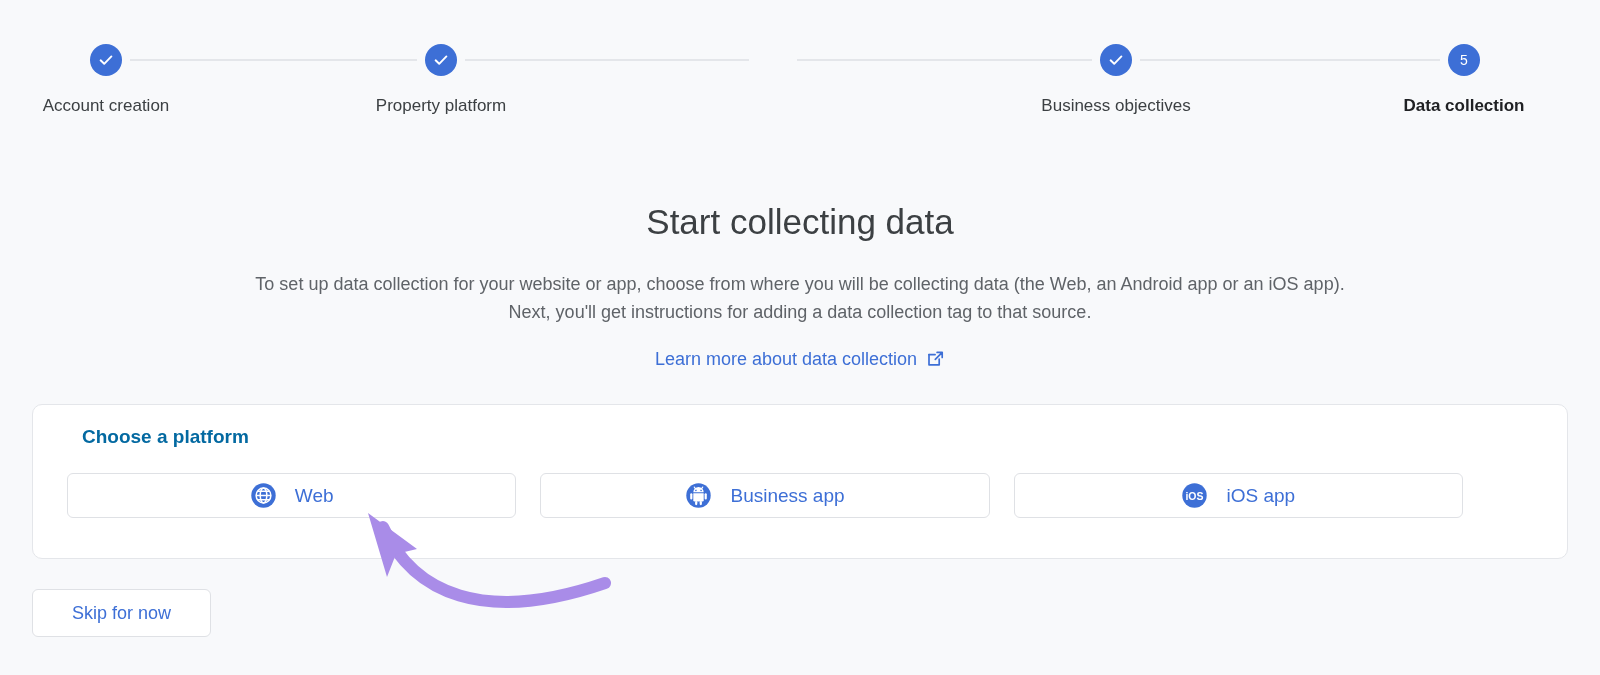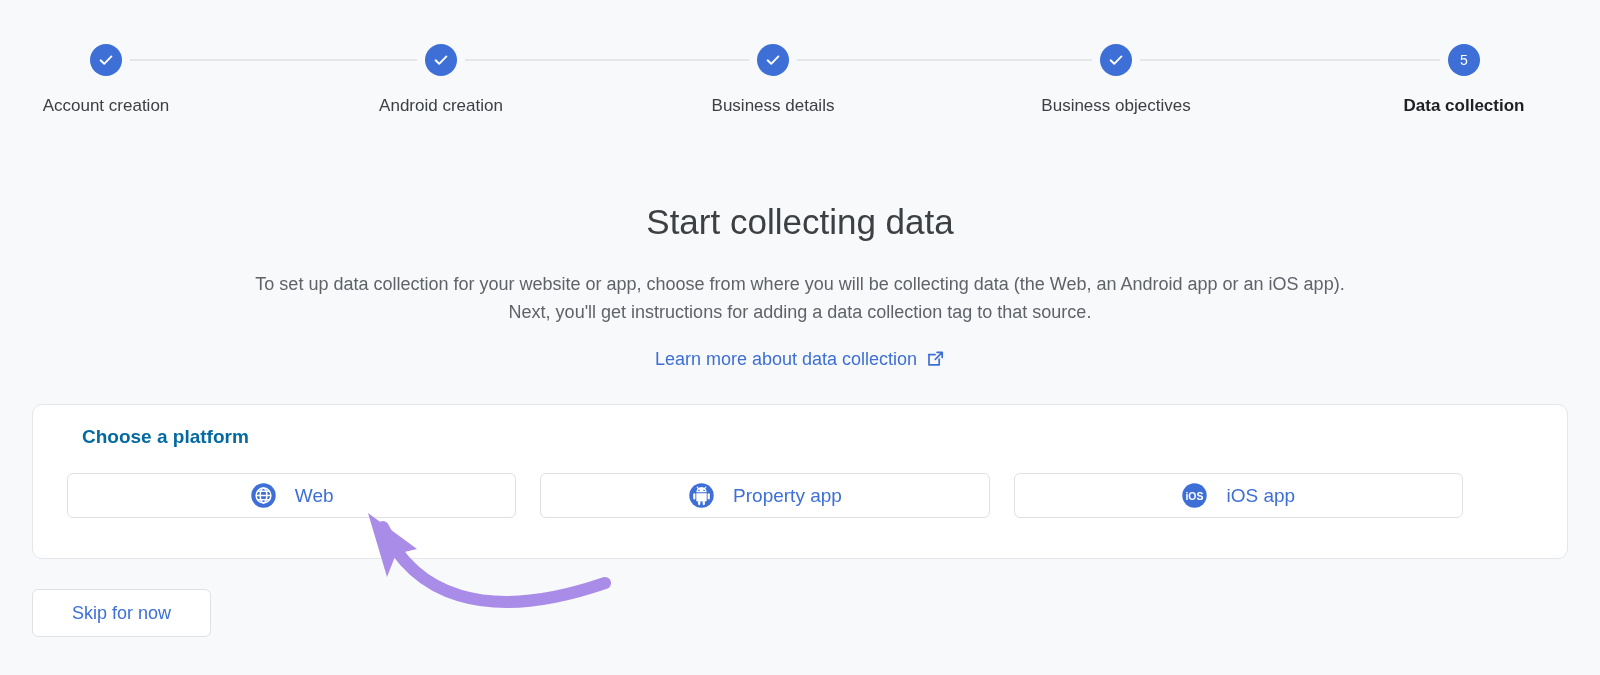--- a/index.html
+++ b/index.html
@@ -196,29 +196,21 @@
         </svg>
       </div>
       <div class="step-label">Account creation</div>
     </div>
     <div class="step" style="left: 321px;">
       <div class="step-marker">
         <svg width="18" height="18" viewBox="0 0 18 18">
           <path d="M3.6 9.3 L7.2 12.8 L14.4 5.4" stroke="#ffffff" stroke-width="1.9" fill="none" stroke-linecap="round" stroke-linejoin="round"></path>
         </svg>
       </div>
-      <div class="step-label">Android creation</div>
-    </div>
-    <div class="step" style="left: 653px;">
-      <div class="step-marker">
-        <svg width="18" height="18" viewBox="0 0 18 18">
-          <path d="M3.6 9.3 L7.2 12.8 L14.4 5.4" stroke="#ffffff" stroke-width="1.9" fill="none" stroke-linecap="round" stroke-linejoin="round"></path>
-        </svg>
-      </div>
-      <div class="step-label">Business details</div>
+      <div class="step-label">Property platform</div>
     </div>
     <div class="step" style="left: 996px;">
       <div class="step-marker">
         <svg width="18" height="18" viewBox="0 0 18 18">
           <path d="M3.6 9.3 L7.2 12.8 L14.4 5.4" stroke="#ffffff" stroke-width="1.9" fill="none" stroke-linecap="round" stroke-linejoin="round"></path>
         </svg>
       </div>
       <div class="step-label">Business objectives</div>
     </div>
     <div class="step" style="left: 1344px;">
@@ -266,21 +258,21 @@
             <path d="M8.3 10.2a5.2 5.2 0 0 1 10.4 0z" fill="#ffffff"></path>
             <rect x="5.2" y="11.2" width="2.2" height="6.3" rx="1.1" fill="#ffffff"></rect>
             <rect x="19.6" y="11.2" width="2.2" height="6.3" rx="1.1" fill="#ffffff"></rect>
             <rect x="10.1" y="19.1" width="2.2" height="4.1" rx="1.1" fill="#ffffff"></rect>
             <rect x="14.7" y="19.1" width="2.2" height="4.1" rx="1.1" fill="#ffffff"></rect>
             <circle cx="10.9" cy="8.4" r="0.8" fill="#3d6fd6"></circle>
             <circle cx="16.1" cy="8.4" r="0.8" fill="#3d6fd6"></circle>
             <path d="M9.3 5.1l1.5 2M17.7 5.1l-1.5 2" stroke="#ffffff" stroke-width="1.2" stroke-linecap="round"></path>
           </svg>
         </span>
-        <span class="platform-btn-label">Property app</span>
+        <span class="platform-btn-label">Business app</span>
       </button>
       <button class="platform-btn">
         <span class="platform-icon">
           <svg width="27" height="27" viewBox="0 0 27 27">
             <circle cx="13.5" cy="13.5" r="12.2" fill="#3d6fd6"></circle>
             <text x="13.5" y="17.6" text-anchor="middle" fill="#ffffff" font-family="Liberation Sans, sans-serif" font-size="10.5" font-weight="bold">iOS</text>
           </svg>
         </span>
         <span class="platform-btn-label">iOS app</span>
       </button>

